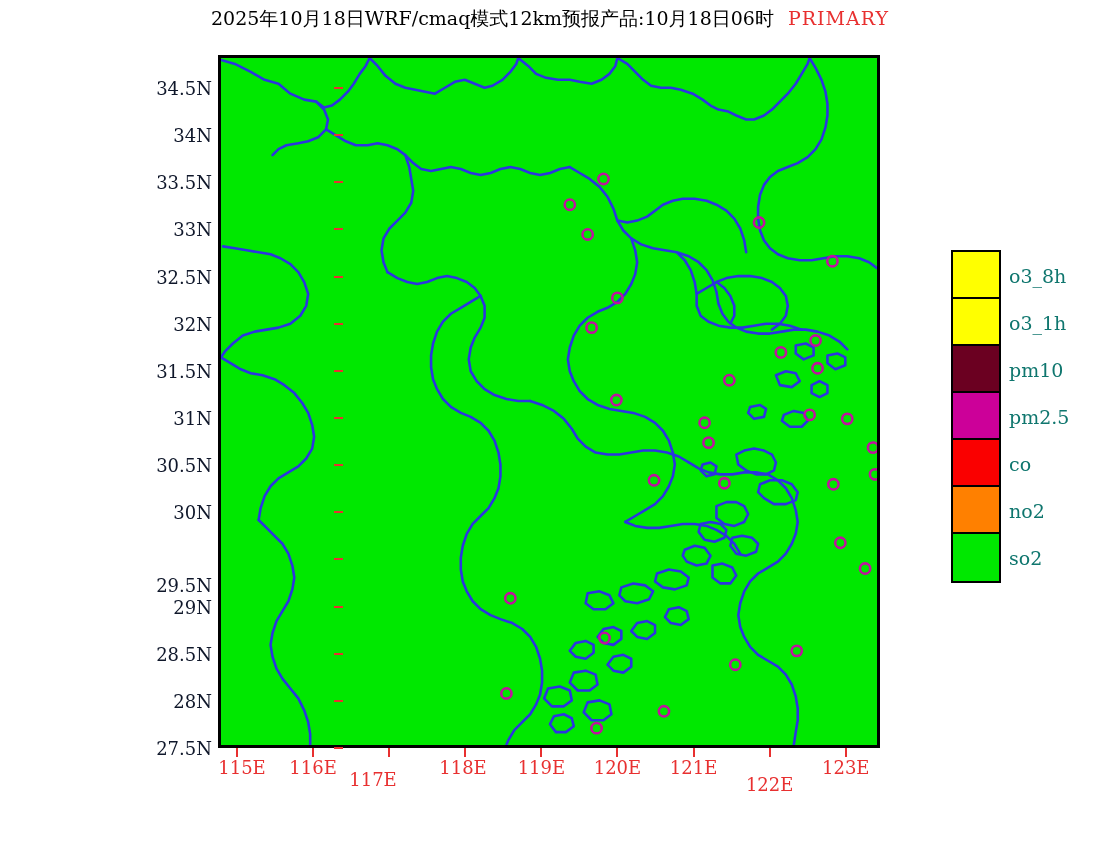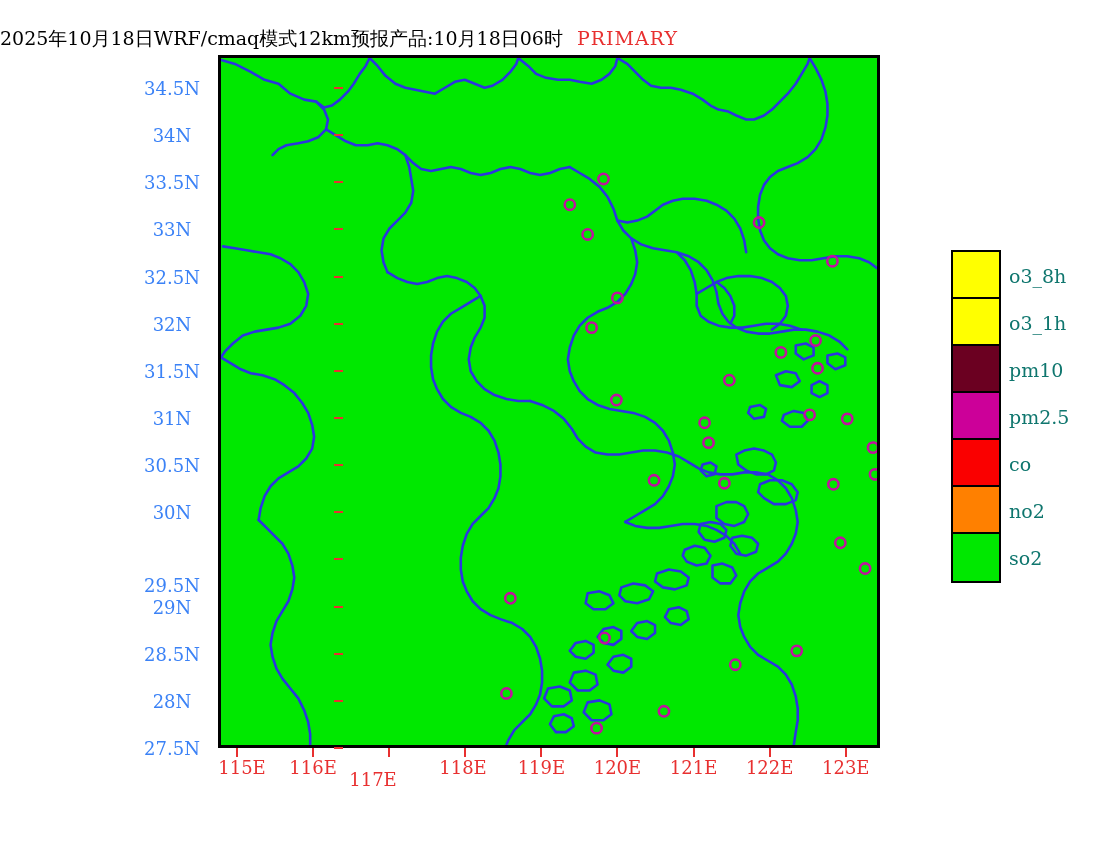--- a/index.html
+++ b/index.html
@@ -5,40 +5,40 @@
   html,body{margin:0;padding:0;}
   body{
     width:1100px;height:850px;background:#ffffff;overflow:hidden;
     font-family:"DejaVu Serif", serif;
     -webkit-font-smoothing:none;
   }
   #root{position:relative;width:1100px;height:850px;}
 
   
   #title-bar{
-    position:absolute;left:0;top:26px;width:1100px;
-    text-align:left;white-space:nowrap;
+    position:absolute;left:0;top:6px;width:1100px;
+    text-align:center;white-space:nowrap;
     font-family:"DejaVu Serif", serif;
     font-size:19px;letter-spacing:0px;color:#000;
   }
   #title-bar .main{color:#000;}
   #title-bar .primary{color:#e83030;margin-left:14px;letter-spacing:1px;}
 
   
   #map-frame{
     position:absolute;left:218px;top:55px;width:662px;height:693px;
     border:3px solid #000;box-sizing:border-box;
     background:#00e800;overflow:hidden;
   }
   #map-svg{position:absolute;left:0;top:0;width:100%;height:100%;display:block;}
 
   
   .y-tick-label{
-    position:absolute;right:0;width:80px;text-align:center;
-    color:#3b82f6;font-family:"DejaVu Serif",serif;font-size:18px;
+    position:absolute;right:0;width:80px;text-align:right;
+    color:#0f172a;font-family:"DejaVu Serif",serif;font-size:18px;
     white-space:nowrap;transform:translateY(-50%);
   }
   #y-axis{position:absolute;left:126px;top:0;width:86px;height:850px;}
   .y-tick-mark{
     position:absolute;left:208px;width:9px;height:2px;background:#e83030;
   }
   .x-tick-label{
     position:absolute;top:757px;width:90px;text-align:center;
     color:#e83030;font-family:"DejaVu Serif",serif;font-size:18px;
     white-space:nowrap;transform:translateX(-45px);
@@ -305,21 +305,21 @@
       <div class="x-tick-label" style="left: 373px; margin-top: 12px;">117E</div>
       <div class="x-tick-mark" style="left: 388.207px;"></div>
       <div class="x-tick-label" style="left: 463px;">118E</div>
       <div class="x-tick-mark" style="left: 464.299px;"></div>
       <div class="x-tick-label" style="left: 541.391px;">119E</div>
       <div class="x-tick-mark" style="left: 540.391px;"></div>
       <div class="x-tick-label" style="left: 617.483px;">120E</div>
       <div class="x-tick-mark" style="left: 616.483px;"></div>
       <div class="x-tick-label" style="left: 693.575px;">121E</div>
       <div class="x-tick-mark" style="left: 692.575px;"></div>
-      <div class="x-tick-label" style="left: 769.667px;">122E</div>
+      <div class="x-tick-label" style="left: 769.667px; margin-top: 17px;">122E</div>
       <div class="x-tick-mark" style="left: 768.667px;"></div>
       <div class="x-tick-label" style="left: 845.759px;">123E</div>
       <div class="x-tick-mark" style="left: 844.759px;"></div>
     </div>
 
   <div id="legend">
     <div id="legend-swatches">
         <div class="legend-swatch" style="background: rgb(255, 255, 0);"></div>
         <div class="legend-swatch" style="background: rgb(255, 255, 0);"></div>
         <div class="legend-swatch" style="background: rgb(107, 0, 33);"></div>

